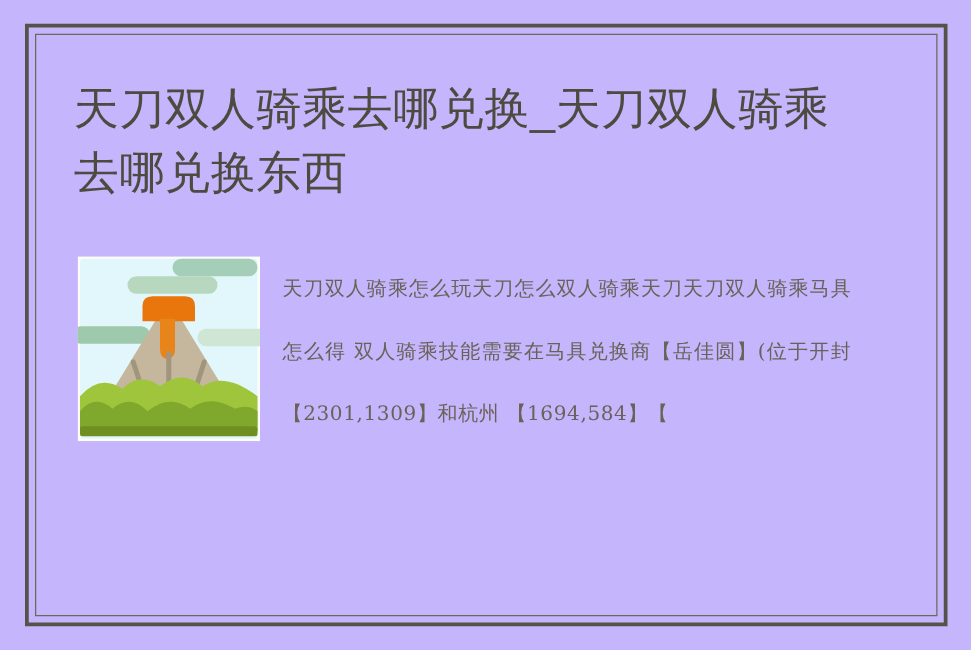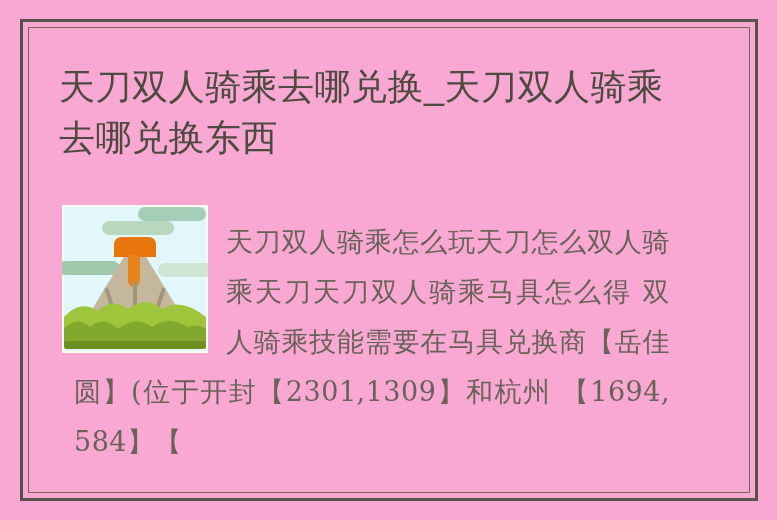--- a/index.html
+++ b/index.html
@@ -12,21 +12,21 @@
     background: #fdfdf6;
     font-family: "Liberation Sans", sans-serif;
     overflow: hidden;
   }
 
   
   #page {
     position: relative;
     width: 777px;
     height: 520px;
-    background: #f9a8d4;
+    background: #c4b5fd;
     box-sizing: border-box;
   }
 
   .frame-outer {
     position: absolute;
     left: 20px;
     top: 19px;
     width: 738px;
     height: 482px;
     border: 3px solid #565248;
@@ -82,24 +82,24 @@
   .thumb {
     float: left;
     width: 146px;
     height: 148px;
     margin-right: 18px;
     margin-top: 0px;
     display: block;
   }
 
   .body-text {
-    margin: 12px;
+    margin: 1px;
     padding: 0;
     font-family: "DejaVu Serif", "Liberation Serif", serif;
-    font-size: 27px;
+    font-size: 16px;
     line-height: 50px;
     color: #6a6258;
     letter-spacing: 0.5px;
     text-align: justify;
     word-break: break-all;
   }
 </style>
 </head>
 <body>
 

